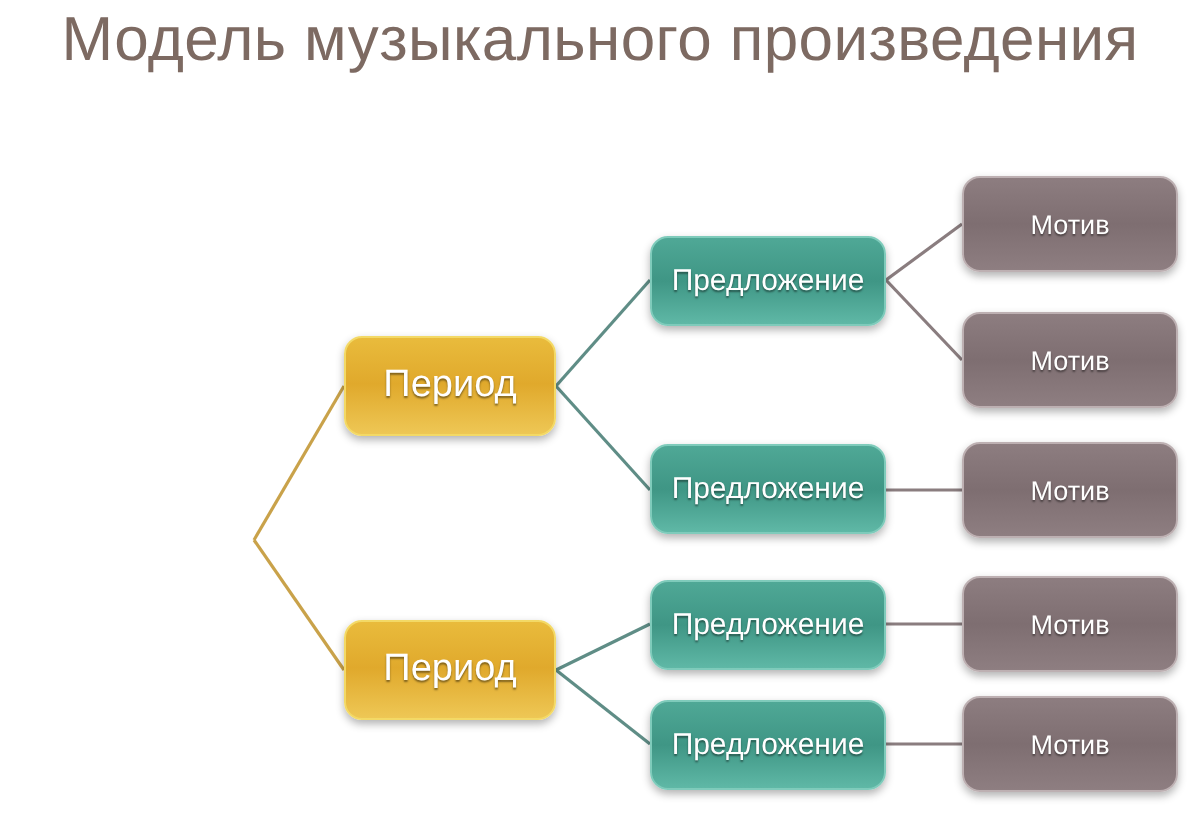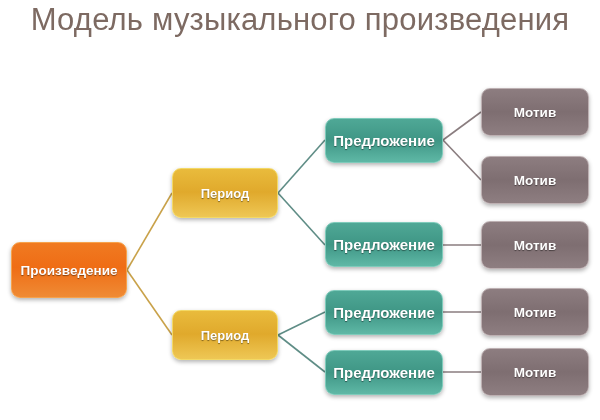--- a/index.html
+++ b/index.html
@@ -8,28 +8,28 @@
   #stage{position:relative;width:600px;height:420px;}
 
   #title{position:absolute;left:0;top:2px;width:600px;text-align:center;
          font-size:31px;line-height:36px;color:#7d6a62;font-weight:400;
          letter-spacing:.2px;}
 
   svg#wires{position:absolute;left:0;top:0;width:600px;height:420px;}
 
   .node{position:absolute;box-sizing:border-box;display:flex;
         align-items:center;justify-content:center;text-align:right;
-        color:#ffffff;font-weight:bold;border-radius:9px;
+        color:#ffffff;font-weight:normal;border-radius:9px;
         text-shadow:0 1px 1px rgba(0,0,0,.45);}
 
   .n-work{background:linear-gradient(to bottom,#f07a21 0%,#ef6d15 45%,#ef8b35 100%);
           border:1.6px solid #f7a24b;font-size:13.5px;
           box-shadow:0 2px 4px rgba(0,0,0,.30);}
   .n-period{background:linear-gradient(to bottom,#e9bb3c 0%,#e0a92c 48%,#eec755 100%);
-            border:1.6px solid #f3d966;font-size:13px;
+            border:1.6px solid #f3d966;font-size:19px;
             box-shadow:0 2px 4px rgba(0,0,0,.30);}
   .n-sentence{background:linear-gradient(to bottom,#4fa896 0%,#3f9685 50%,#5fb8a6 100%);
               border:1.6px solid #7fcbbb;font-size:15px;
               box-shadow:0 2px 4px rgba(0,0,0,.30);}
   .n-motive{background:linear-gradient(to bottom,#8d7d80 0%,#7e6e71 50%,#8e7e81 100%);
             border:1.6px solid #bdb0b2;font-size:13.5px;
             box-shadow:0 2px 4px rgba(0,0,0,.30);}
 </style>
 </head>
 <body>
@@ -49,23 +49,20 @@
     <path d="M278 335 L325 312" stroke="#5f8d86" stroke-width="1.6" fill="none"></path>
     <path d="M278 335 L325 372" stroke="#5f8d86" stroke-width="1.6" fill="none"></path>
 
     <path d="M443 140 L481 112" stroke="#8a7d7f" stroke-width="1.6" fill="none"></path>
     <path d="M443 140 L481 180" stroke="#8a7d7f" stroke-width="1.6" fill="none"></path>
     <path d="M443 245 L481 245" stroke="#8a7d7f" stroke-width="1.6" fill="none"></path>
     <path d="M443 312 L481 312" stroke="#8a7d7f" stroke-width="1.6" fill="none"></path>
     <path d="M443 372 L481 372" stroke="#8a7d7f" stroke-width="1.6" fill="none"></path>
   </svg>
 
-  <div class="node n-work" style="left:11px;top:242px;width:116px;height:56px;">
-    <span>Произведение</span>
-  </div>
 
   <div class="node n-period" style="left:172px;top:168px;width:106px;height:50px;">
     <span>Период</span>
   </div>
   <div class="node n-period" style="left:172px;top:310px;width:106px;height:50px;">
     <span>Период</span>
   </div>
 
   <div class="node n-sentence" style="left:325px;top:118px;width:118px;height:45px;">
     <span>Предложение</span>

